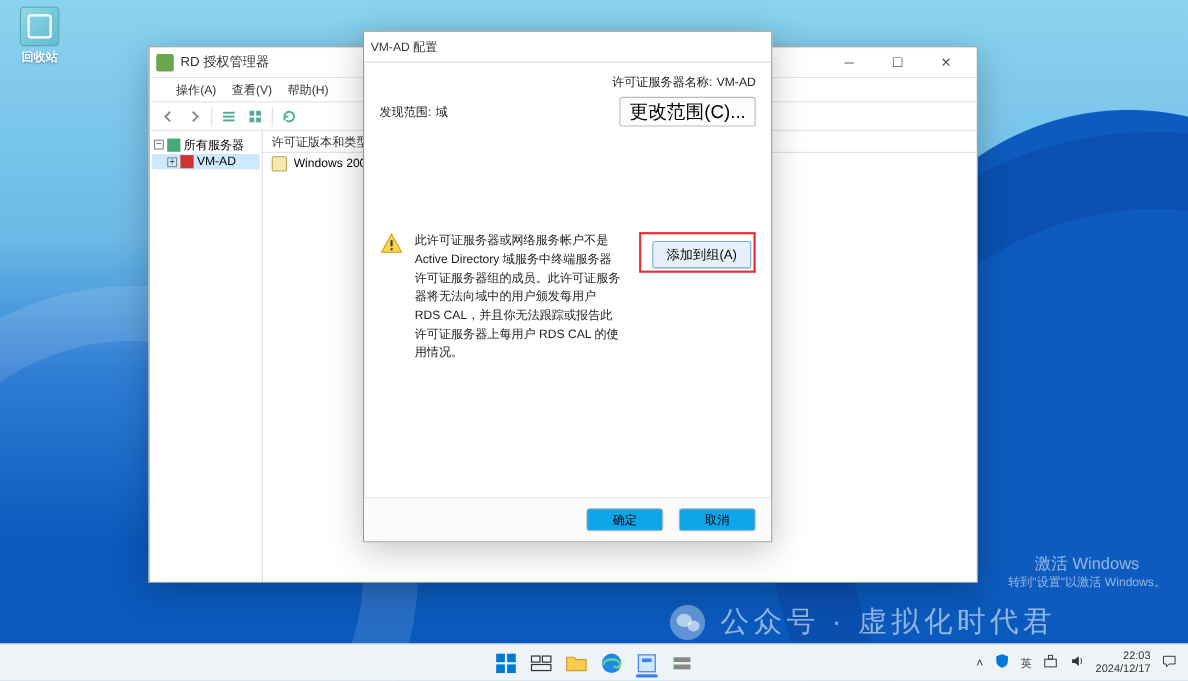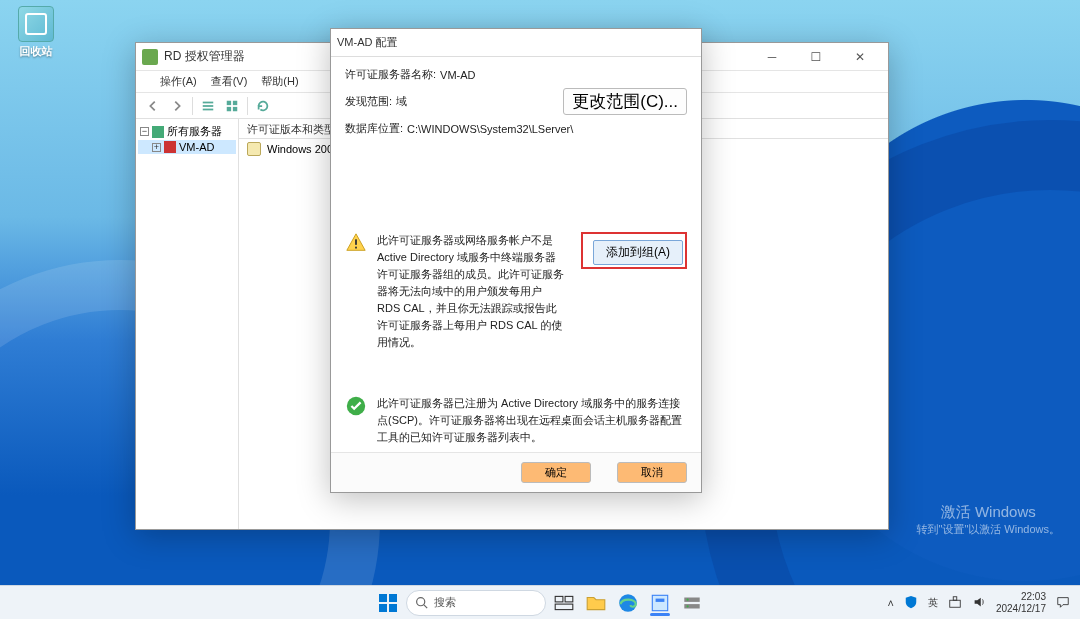--- a/index.html
+++ b/index.html
@@ -48,35 +48,35 @@
   .srv-icon.red{background:#c33;}
   .list{flex:1;font-size:11px;}
   .list-head{height:20px;border-bottom:1px solid #e0e0e0;padding:3px 8px;color:#333;}
   .list-row{display:flex;align-items:center;gap:6px;padding:3px 8px;}
   .list-row .ic{width:14px;height:14px;border:1px solid #bba85a;background:#f5e9b0;border-radius:2px;}
 
   
   .dialog { top:28px; left:330px; width:372px; height:465px; z-index:10; }
   .dialog .titlebar{background:#fff;border-bottom:1px solid #ddd;font-size:11px;}
   .dlg-body{padding:10px 14px 6px;font-size:11px;color:#222;}
-  .info-row{display:flex;align-items:center;margin-bottom:6px;}
+  .info-row{display:flex;align-items:center;margin-bottom:6px;justify-content:flex-end;}
   .info-label{white-space:nowrap;margin-right:4px;}
   .info-val{white-space:nowrap;}
   .scope-btn{margin-left:auto;font-size:17px;padding:1px 8px;background:#fdfdfd;border:1px solid #bbb;border-radius:3px;min-width:92px;}
   .msg{display:flex;gap:10px;margin-top:96px;}
   .msg2{display:flex;gap:10px;margin-top:44px;}
   .micon{width:22px;height:22px;flex:0 0 22px;}
   .warn{position:relative;}
   .warn svg, .ok svg{width:22px;height:22px;}
   .mtxt{font-size:11px;line-height:1.55;color:#222;flex:1;}
   .add-wrap{display:flex;align-items:flex-start;}
   .add-btn{font-size:12px;padding:3px 12px;border:1px solid #7aa7d9;background:#e6f0fa;border-radius:2px;white-space:nowrap;margin-left:8px;margin-top:4px;}
   .add-highlight{border:2px solid #d33;padding:2px;margin-left:4px;display:inline-block;}
   .dlg-foot{position:absolute;bottom:0;left:0;right:0;height:40px;border-top:1px solid #e5e5e5;display:flex;align-items:center;justify-content:flex-end;gap:14px;padding:0 14px;background:#fbfbfb;}
-  .dlg-foot button{font-size:11px;padding:2px 12px;background:#fdba74;border:1px solid #bbb;border-radius:3px;min-width:70px;margin-left:12px;}
+  .dlg-foot button{font-size:11px;padding:2px 12px;background:#0ea5e9;border:1px solid #bbb;border-radius:3px;min-width:70px;}
 
   
   .activate{position:absolute;right:20px;bottom:82px;color:rgba(255,255,255,.55);text-align:center;}
   .activate .l1{font-size:15px;}
   .activate .l2{font-size:11px;}
   .wechat{position:absolute;right:120px;bottom:36px;color:rgba(255,255,255,.55);font-size:26px;letter-spacing:4px;display:flex;align-items:center;gap:14px;}
   .wechat .wicon{width:32px;height:32px;border-radius:50%;background:rgba(255,255,255,.35);position:relative;}
   .wechat .wicon:before,.wechat .wicon:after{content:"";position:absolute;border-radius:50%;background:rgba(255,255,255,.55);}
   .wechat .wicon:before{width:14px;height:12px;left:6px;top:8px;}
   .wechat .wicon:after{width:11px;height:10px;left:16px;top:14px;}
@@ -189,78 +189,60 @@
     <div class="dlg-body">
       <div class="info-row">
         <span class="info-label">许可证服务器名称:</span>
         <span class="info-val">VM-AD</span>
       </div>
       <div class="info-row">
         <span class="info-label">发现范围:</span>
         <span class="info-val">域</span>
         <button class="scope-btn">更改范围(C)...</button>
       </div>
-      <div class="info-row">
-        <span class="info-label">数据库位置:</span>
-        <span class="info-val">C:\WINDOWS\System32\LServer\</span>
-      </div>
 
       <div class="msg add-wrap">
         <div class="micon warn">
           <svg viewBox="0 0 24 24">
               <path d="M12 2 L22 20 L2 20 Z" fill="#ffd24d" stroke="#c89b1a"></path>
               <rect x="11" y="8" width="2" height="6" fill="#333"></rect>
               <rect x="11" y="16" width="2" height="2" fill="#333"></rect>
             </svg>
         </div>
         <div class="mtxt">此许可证服务器或网络服务帐户不是 Active Directory 域服务中终端服务器许可证服务器组的成员。此许可证服务器将无法向域中的用户颁发每用户 RDS CAL，并且你无法跟踪或报告此许可证服务器上每用户 RDS CAL 的使用情况。</div>
         <span class="add-highlight">
           <button class="add-btn">添加到组(A)</button>
         </span>
       </div>
 
-      <div class="msg2">
-        <div class="micon ok">
-          <svg viewBox="0 0 24 24">
-              <circle cx="12" cy="12" r="10" fill="#3fae49"></circle>
-              <path d="M7 12l3 3 7-7" fill="none" stroke="#fff" stroke-width="2.5"></path>
-            </svg>
-        </div>
-        <div class="mtxt">此许可证服务器已注册为 Active Directory 域服务中的服务连接点(SCP)。许可证服务器将出现在远程桌面会话主机服务器配置工具的已知许可证服务器列表中。</div>
-      </div>
     </div>
     <div class="dlg-foot">
       <button>确定</button>
       <button>取消</button>
     </div>
   </div>
 
   <div class="activate">
     <div class="l1">激活 Windows</div>
     <div class="l2">转到"设置"以激活 Windows。</div>
+  </div>
+  <div class="wechat">
+    <span class="wicon"></span>
+    <span>公众号 · 虚拟化时代君</span>
   </div>
 
   <div class="taskbar">
     <div class="tb-center">
       <div class="tb-item start">
         <svg viewBox="0 0 18 18">
             <rect x="0" y="0" width="8" height="8" fill="#0078d4"></rect>
             <rect x="10" y="0" width="8" height="8" fill="#0078d4"></rect>
             <rect x="0" y="10" width="8" height="8" fill="#0078d4"></rect>
             <rect x="10" y="10" width="8" height="8" fill="#0078d4"></rect>
           </svg>
-      </div>
-      <div class="tb-item">
-        <div class="search">
-          <svg viewBox="0 0 16 16">
-              <circle cx="7" cy="7" r="5" fill="none" stroke="#666" stroke-width="1.5"></circle>
-              <line x1="11" y1="11" x2="15" y2="15" stroke="#666" stroke-width="1.5"></line>
-            </svg>
-          <span>搜索</span>
-        </div>
       </div>
       <div class="tb-item">
         <div class="app-ic">
             <svg viewBox="0 0 20 20">
               <rect x="2" y="4" width="7" height="5" fill="none" stroke="#333"></rect>
               <rect x="11" y="4" width="7" height="5" fill="none" stroke="#333"></rect>
               <rect x="2" y="11" width="16" height="5" fill="none" stroke="#333"></rect>
             </svg>
           </div>
       </div>

